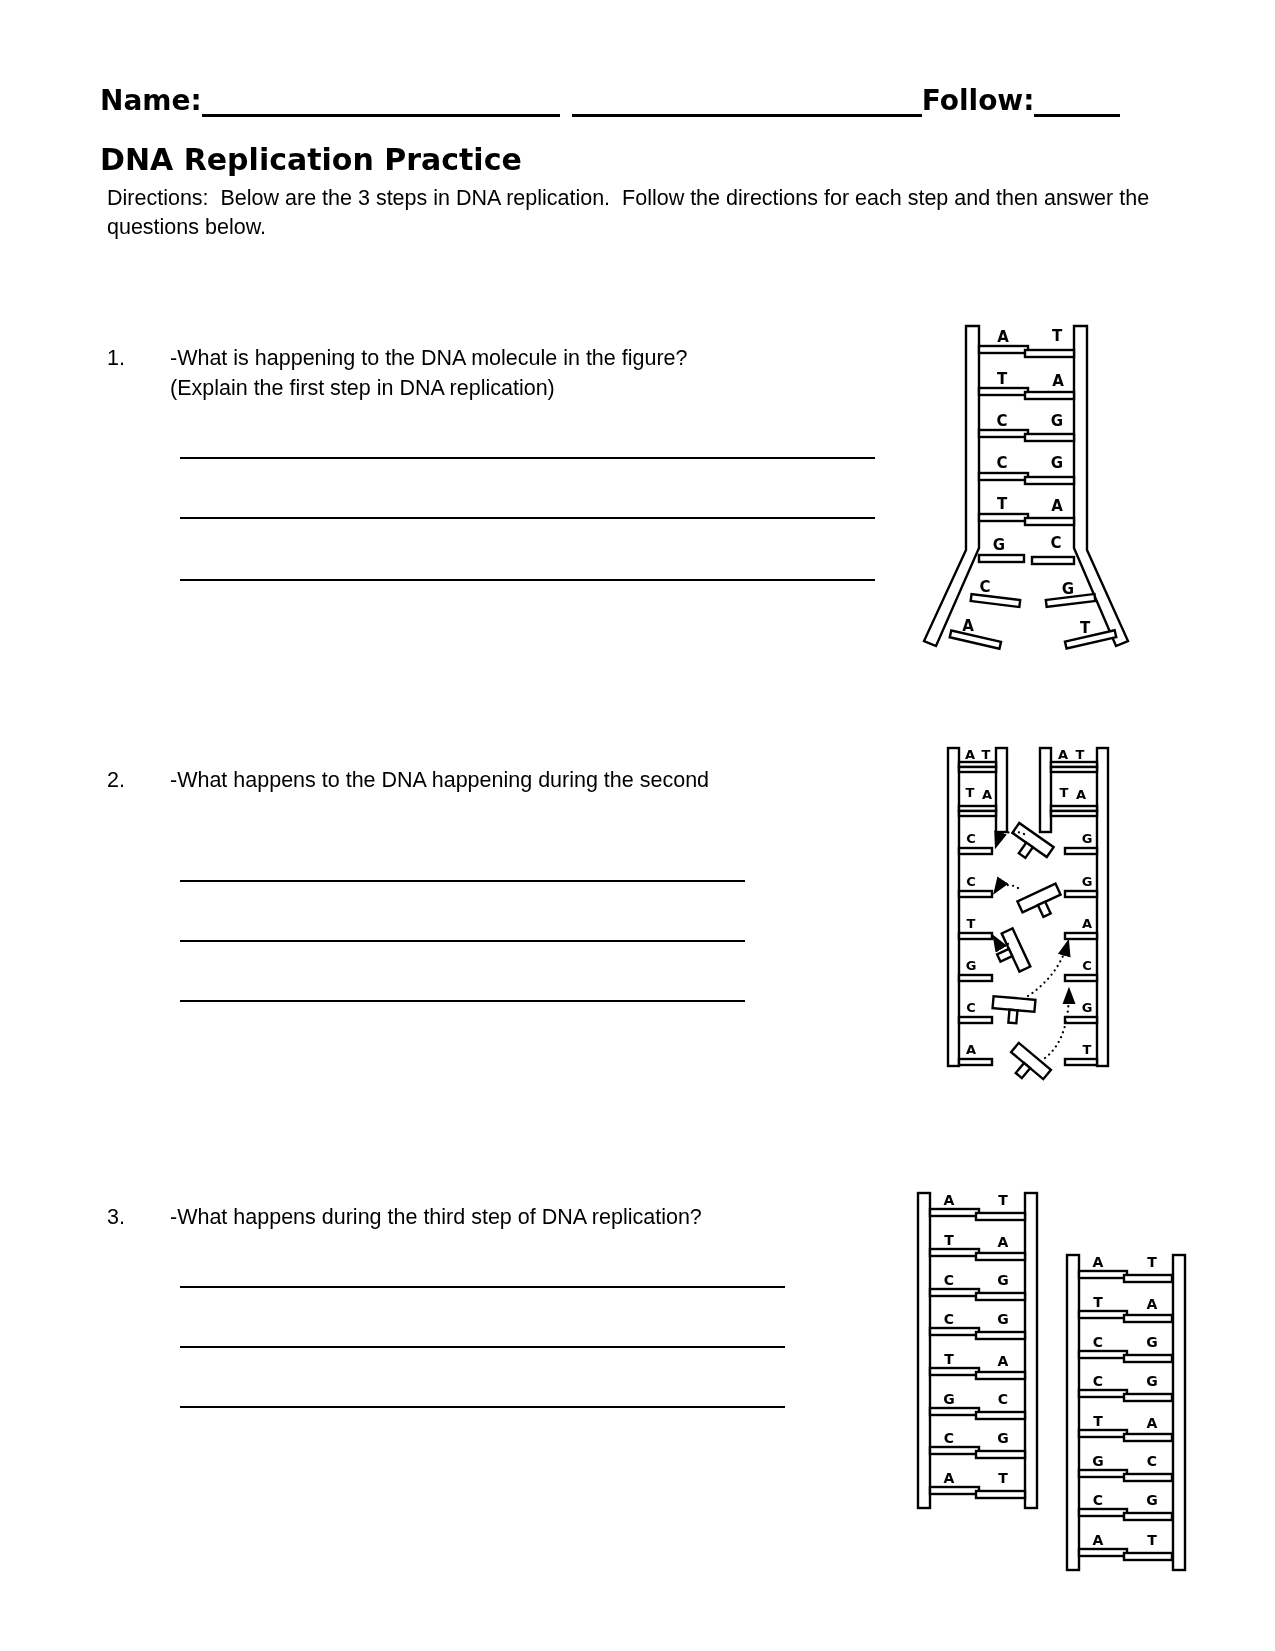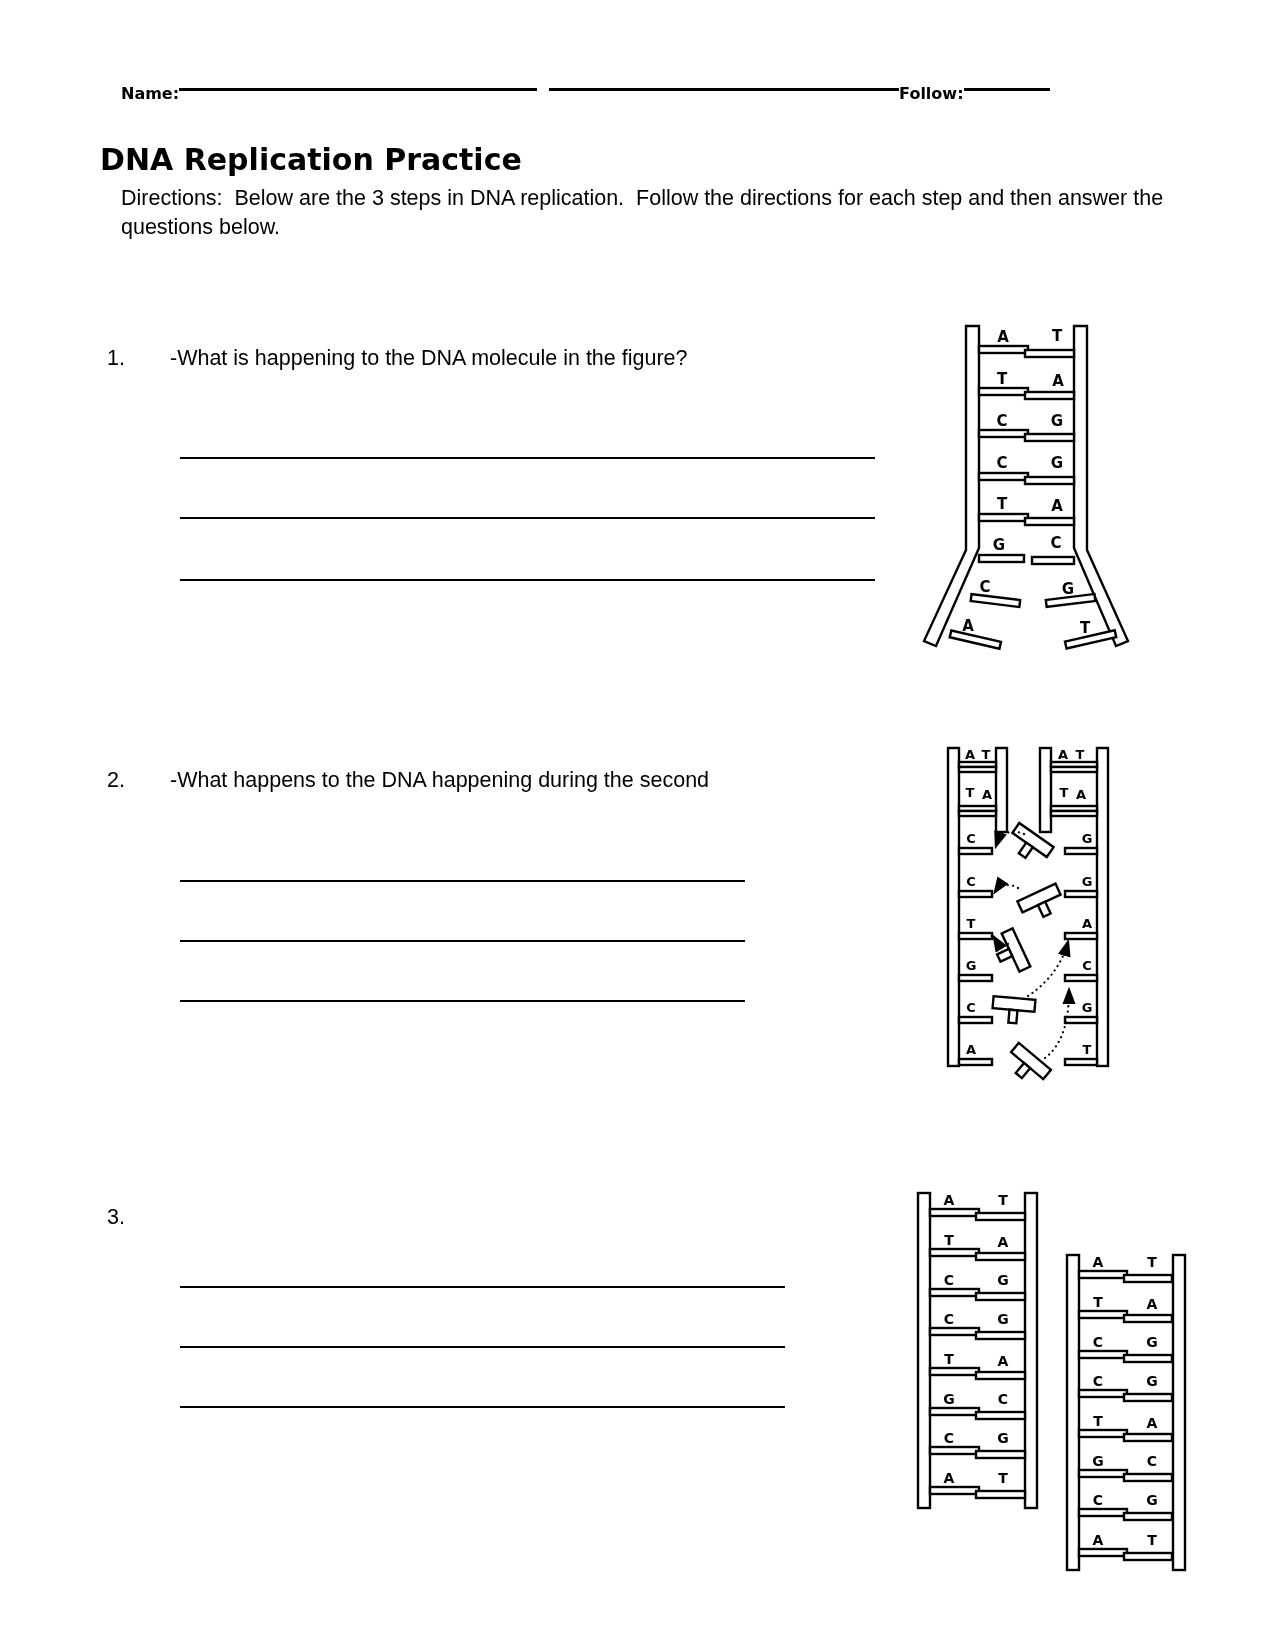--- a/index.html
+++ b/index.html
@@ -1,24 +1,24 @@
 <!DOCTYPE html>
 <html><head>
 <meta charset="utf-8">
 <style>
   html,body{margin:0;padding:0;background:#888;}
   .page{position:relative;width:1275px;height:1651px;background:#ffffff;color:#000;
         font-family:"Liberation Sans",sans-serif;overflow:hidden;margin:0 auto;}
-  .hdr{position:absolute;top:84px;left:121px;display:flex;align-items:flex-start;
-       font-family:"DejaVu Sans",sans-serif;font-weight:bold;font-size:16px;}
+  .hdr{position:absolute;top:84px;left:100px;display:flex;align-items:flex-end;
+       font-family:"DejaVu Sans",sans-serif;font-weight:bold;font-size:28px;}
   .blank{display:inline-block;border-bottom:3px solid #000;height:4px;}
   .b1{width:358px;} .b2{width:350px;margin-left:12px;} .b3{width:86px;}
   .title{position:absolute;top:142px;left:100px;font-family:"DejaVu Sans",sans-serif;
          font-weight:bold;font-size:30px;}
-  .directions{position:absolute;top:184px;left:121px;width:1060px;font-size:21.5px;
+  .directions{position:absolute;top:184px;left:107px;width:1060px;font-size:21.5px;
               line-height:29px;white-space:pre-wrap;}
   .q{position:absolute;left:107px;display:flex;font-size:21.5px;line-height:30px;}
   .q .num{width:63px;flex:none;}
   .q1{top:343px;} .q2{top:765px;} .q3{top:1202px;}
   .aline{position:absolute;height:0;border-top:2.5px solid #000;}
   svg{position:absolute;overflow:visible;}
   svg text{font-family:"DejaVu Sans",sans-serif;font-weight:bold;fill:#000;text-anchor:middle;}
   .f1{font-size:15px;} .f2{font-size:13px;} .f3{font-size:14px;}
   .ln{fill:#fff;stroke:#000;stroke-width:2.4;}
   .arr{fill:none;stroke:#000;stroke-width:2.2;stroke-dasharray:0.1 5.2;stroke-linecap:round;}
@@ -36,38 +36,42 @@
       <span class="blank b3"></span>
   </div>
 
   <div class="title">DNA Replication Practice</div>
   <div class="directions">Directions:  Below are the 3 steps in DNA replication.  Follow the directions for each step and then answer the questions below.</div>
 
   <div class="q q1">
     <span class="num">1.</span>
     <span>
       <div>-What is happening to the DNA molecule in the figure?</div>
+      <div>(Explain the first step in DNA replication)</div>
     </span>
   </div>
   <div class="aline" style="top:457px;left:180px;width:695px;"></div>
   <div class="aline" style="top:517px;left:180px;width:695px;"></div>
   <div class="aline" style="top:579px;left:180px;width:695px;"></div>
 
   <div class="q q2">
     <span class="num">2.</span>
     <span>
       <div>-What happens to the DNA happening during the second</div>
     </span>
   </div>
   <div class="aline" style="top:880px;left:180px;width:565px;"></div>
   <div class="aline" style="top:940px;left:180px;width:565px;"></div>
   <div class="aline" style="top:1000px;left:180px;width:565px;"></div>
 
   <div class="q q3">
     <span class="num">3.</span>
+    <span>
+      <div>-What happens during the third step of DNA replication?</div>
+    </span>
   </div>
   <div class="aline" style="top:1286px;left:180px;width:605px;"></div>
   <div class="aline" style="top:1346px;left:180px;width:605px;"></div>
   <div class="aline" style="top:1406px;left:180px;width:605px;"></div>
 
   <svg style="left:850px;top:300px;" width="300" height="360" viewBox="0 0 300 360">
     <path class="ln" d="M116,26 H129 V248 L86,346 L74,341 L116,250 Z"></path>
     <path class="ln" d="M237,26 H224 V248 L266,346 L278,341 L237,250 Z"></path>
     <g>
       <rect class="ln" x="129" y="46" width="49" height="7"></rect>

